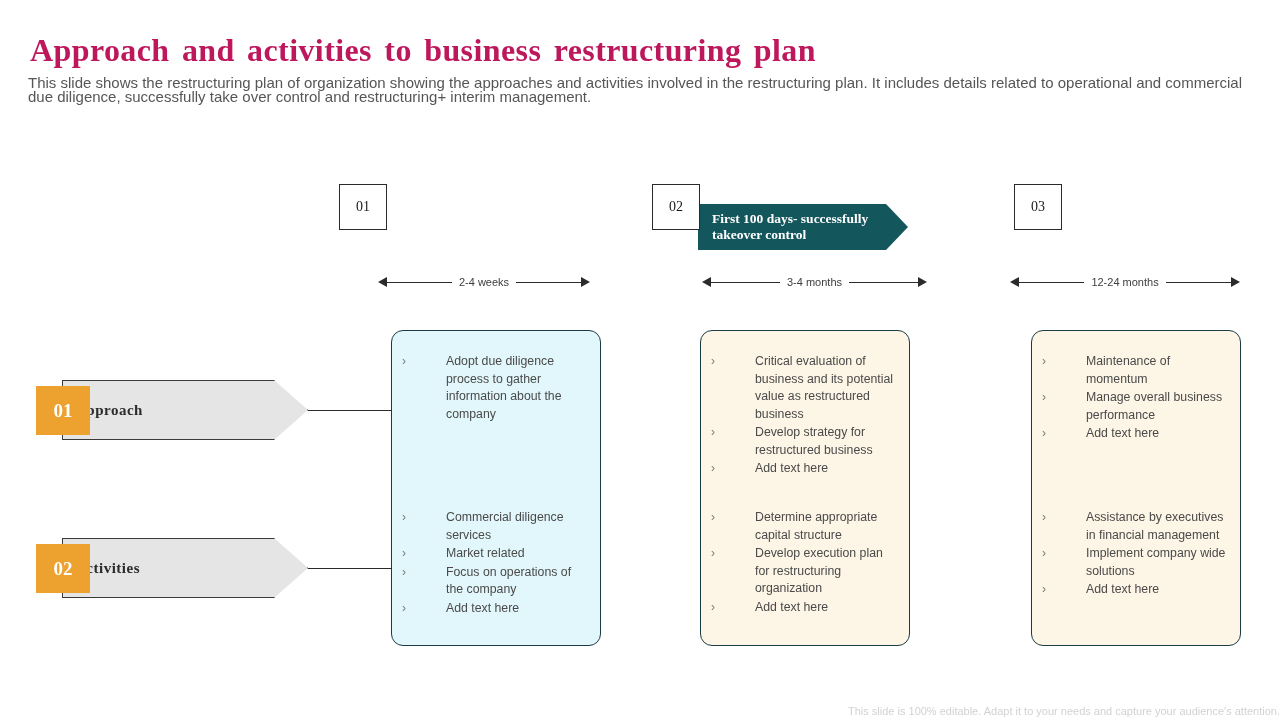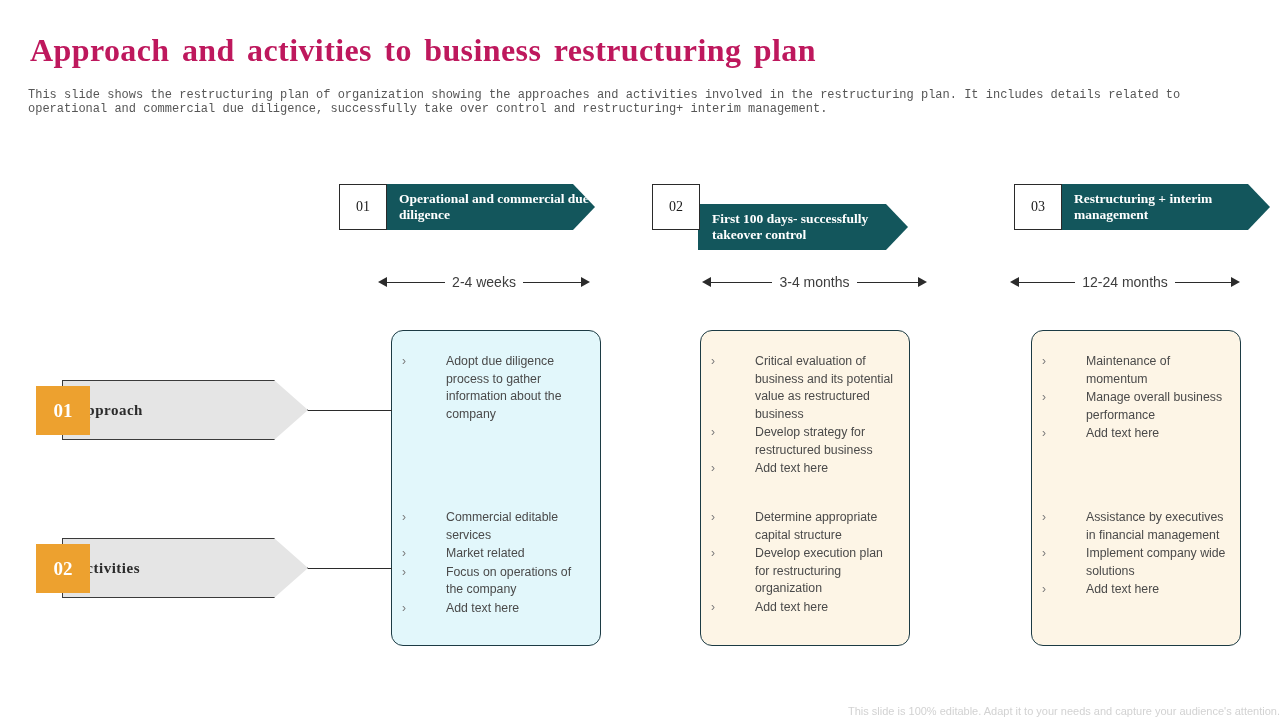--- a/index.html
+++ b/index.html
@@ -18,26 +18,25 @@
     font-family:"Liberation Serif", serif;
     font-size:32px;
     font-weight:700;
     color:#be185d;
     letter-spacing:0.4px;
     word-spacing:4px;
     white-space:nowrap;
   }
   #slide-subtitle {
     position:absolute;
-    left:28px; top:88px;
+    left:28px; top:76px;
     width:1215px;
-    font-size:12px;
+    font-size:15px;
     line-height:14px;
     color:#565656;
-    font-family:Liberation Mono, monospace;
   }
 
   
   .banner { position:absolute; top:184px; height:46px; }
   .banner-num {
     position:absolute; left:0; top:0;
     width:48px; height:46px;
     border:1px solid #2a2a2a;
     background:#ffffff;
     display:flex; align-items:center; justify-content:center;
@@ -57,21 +56,21 @@
     font-size:13.5px;
     line-height:16px;
     clip-path:polygon(0 0, calc(100% - 22px) 0, 100% 50%, calc(100% - 22px) 100%, 0 100%);
   }
 
   
   .duration { position:absolute; top:272px; height:20px; display:flex; align-items:center; }
   .dur-line { flex:1 1 auto; height:1px; background:#2b2b2b; }
   .dur-label {
     padding:0 7px;
-    font-size:14px;
+    font-size:11px;
     color:#3d3d3d;
     white-space:nowrap;
   }
   .arrow-head { width:0; height:0; flex:0 0 auto; }
   .arrow-head.left  { border-top:5px solid transparent; border-bottom:5px solid transparent; border-right:9px solid #2b2b2b; }
   .arrow-head.right { border-top:5px solid transparent; border-bottom:5px solid transparent; border-left:9px solid #2b2b2b; }
 
   
   .rowlabel { position:absolute; left:36px; width:272px; height:60px; }
   .rowlabel-shape {
@@ -148,31 +147,29 @@
   }
 </style>
 </head>
 <body>
 
 <div id="slide-title">Approach and activities to business restructuring plan</div>
 <div id="slide-subtitle">This slide shows the restructuring plan of organization showing the approaches and activities involved in the restructuring plan. It includes details related to operational and commercial due diligence, successfully take over control and restructuring+ interim management.</div>
 
 <div class="banner" style="left:339px; width:256px;">
   <div class="banner-num">01</div>
-  <div class="banner-arrow" style="width:210px;">Operational and commercial due diligence</div>
 </div>
 
 <div class="banner" style="left:652px; width:256px;">
   <div class="banner-num">02</div>
   <div class="banner-arrow" style="width:210px;margin-top:20px;">First 100 days- successfully takeover control</div>
 </div>
 
 <div class="banner" style="left:970px; width:256px;margin-left:44px;">
   <div class="banner-num">03</div>
-  <div class="banner-arrow" style="width:210px;">Restructuring + interim management</div>
 </div>
 
 <div class="duration" style="left:378px; width:212px;">
   <span class="arrow-head left"></span>
   <span class="dur-line"></span>
   <span class="dur-label">2-4 weeks</span>
   <span class="dur-line"></span>
   <span class="arrow-head right"></span>
 </div>
 
@@ -211,21 +208,21 @@
 <div class="panel cyan" style="left:391px;">
   <ul class="group upper">
     <li class="bullet">
       <span class="chev">›</span>
       <span class="txt">Adopt due diligence process to gather information about the company</span>
     </li>
   </ul>
   <ul class="group lower">
     <li class="bullet">
       <span class="chev">›</span>
-      <span class="txt">Commercial editable services</span>
+      <span class="txt">Commercial diligence services</span>
     </li>
     <li class="bullet">
       <span class="chev">›</span>
       <span class="txt">Market related</span>
     </li>
     <li class="bullet">
       <span class="chev">›</span>
       <span class="txt">Focus on operations of the company</span>
     </li>
     <li class="bullet">

